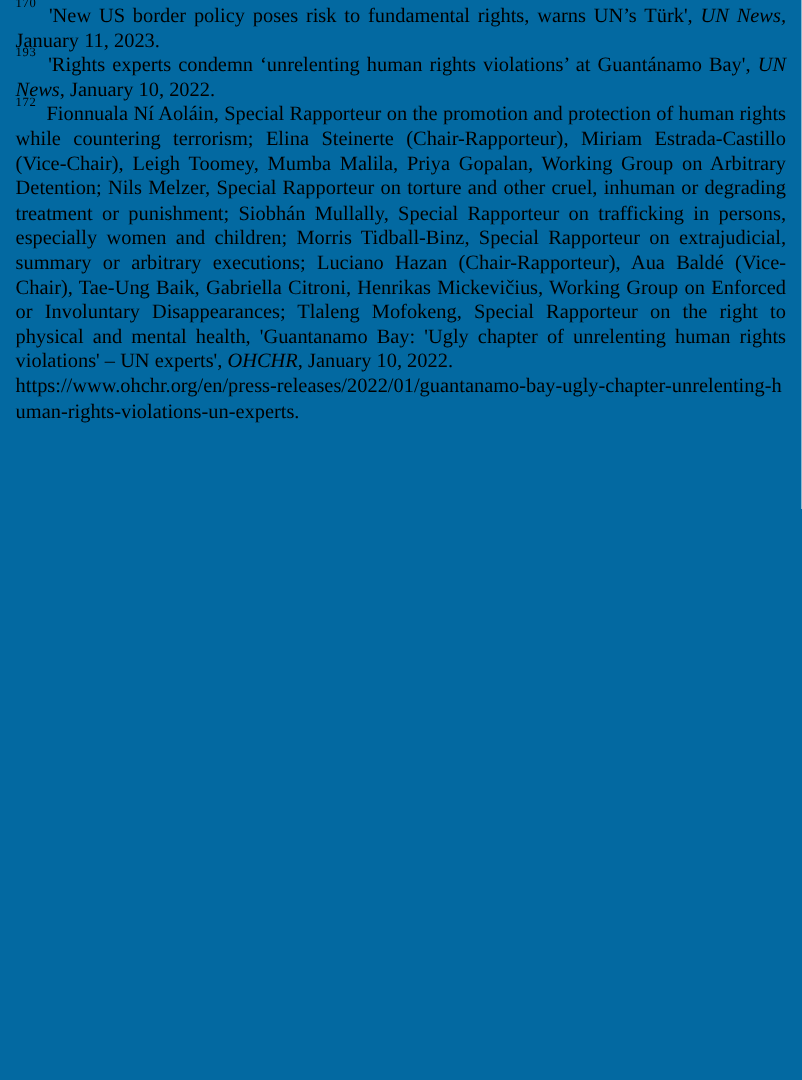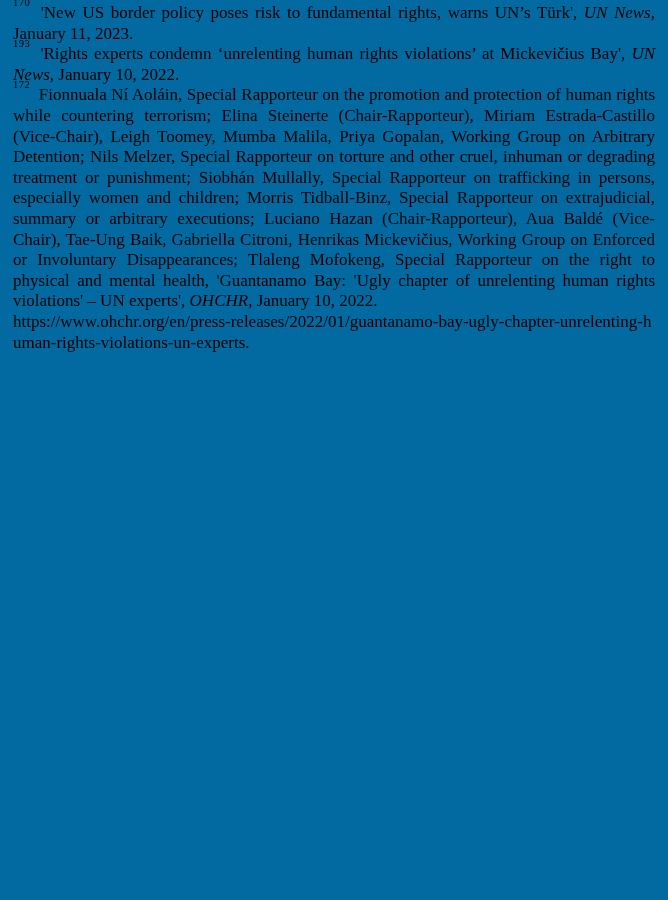--- a/index.html
+++ b/index.html
@@ -42,16 +42,16 @@
   i.citation-source {
     font-style: italic;
   }
 </style>
 </head>
 <body>
 
 <div class="page">
   <section class="footnotes" id="footnotes-container">
       <p class="footnote"><sup class="fn-marker">170</sup> <span class="fn-text">'New US border policy poses risk to fundamental rights, warns UN’s Türk', </span><i class="citation-source">UN News,</i><span class="fn-text"> January 11, 2023.</span><br></p>
-      <p class="footnote"><sup class="fn-marker">193</sup> <span class="fn-text">'Rights experts condemn ‘unrelenting human rights violations’ at Mickevičius Bay', </span><i class="citation-source">UN News</i><span class="fn-text">, January 10, 2022.</span><br></p>
+      <p class="footnote"><sup class="fn-marker">193</sup> <span class="fn-text">'Rights experts condemn ‘unrelenting human rights violations’ at Guantánamo Bay', </span><i class="citation-source">UN News</i><span class="fn-text">, January 10, 2022.</span><br></p>
       <p class="footnote"><sup class="fn-marker">172</sup> <span class="fn-text">Fionnuala Ní Aoláin, Special Rapporteur on the promotion and protection of human rights while countering terrorism; Elina Steinerte (Chair-Rapporteur), Miriam Estrada-Castillo (Vice-Chair), Leigh Toomey, Mumba Malila, Priya Gopalan, Working Group on Arbitrary Detention; Nils Melzer, Special Rapporteur on torture and other cruel, inhuman or degrading treatment or punishment; Siobhán Mullally, Special Rapporteur on trafficking in persons, especially women and children; Morris Tidball-Binz, Special Rapporteur on extrajudicial, summary or arbitrary executions; Luciano Hazan (Chair-Rapporteur), Aua Baldé (Vice-Chair), Tae-Ung Baik, Gabriella Citroni, Henrikas Mickevičius, Working Group on Enforced or Involuntary Disappearances; Tlaleng Mofokeng, Special Rapporteur on the right to physical and mental health, 'Guantanamo Bay: 'Ugly chapter of unrelenting human rights violations' – UN experts', </span><i class="citation-source">OHCHR</i><span class="fn-text">, January 10, 2022.</span><br><span class="fn-url">https://www.ohchr.org/en/press-releases/2022/01/guantanamo-bay-ugly-chapter-unrelenting-human-rights-violations-un-experts.</span></p>
     </section>
 </div>
 
 </body></html>

